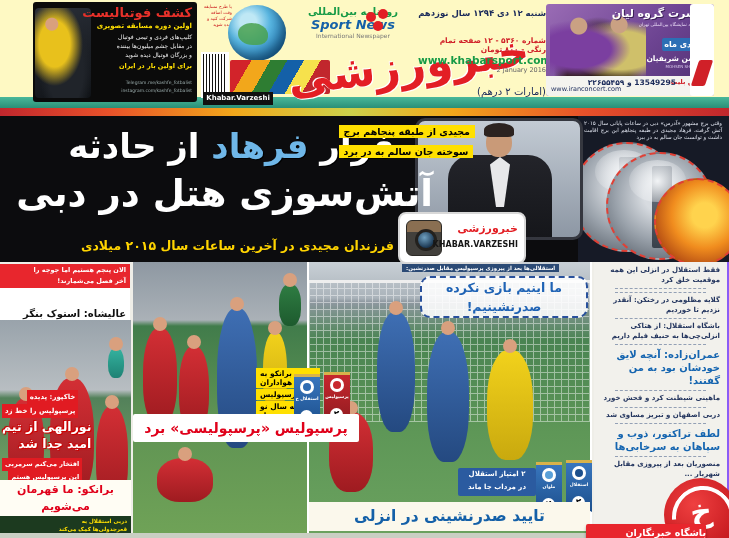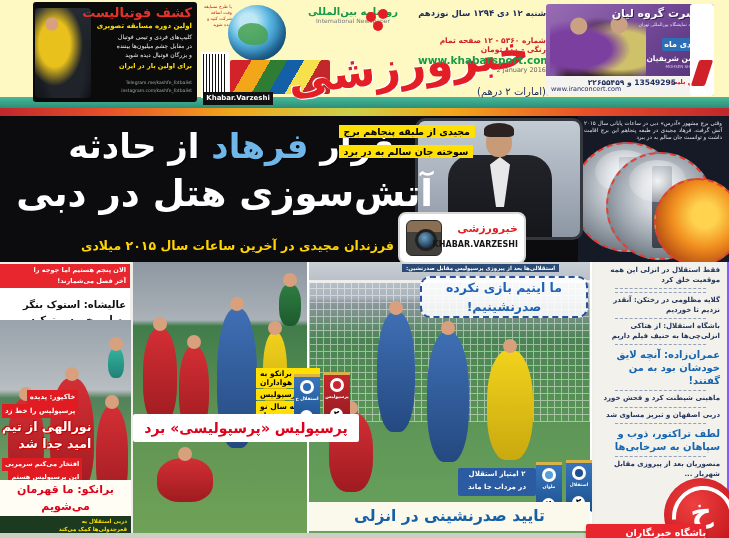--- a/index.html
+++ b/index.html
@@ -120,21 +120,21 @@
 
   
   #lower{left:0;top:262px;width:729px;height:271px;background:#efeee8;}
   .chip-red{display:inline-block;background:#e11b22;color:#fff;font-weight:bold;padding:1px 3px;}
   .chip-yel{display:inline-block;background:#ffe000;color:#000;font-weight:bold;padding:1px 4px;margin-bottom:1px;}
   .chip-blue{display:inline-block;background:#2b4a75;color:#fff;font-weight:bold;padding:1px 4px;}
 
   #note-red{left:0;top:2px;width:130px;height:24px;background:#e8262d;color:#fff;
     font-size:6.5px;font-weight:bold;line-height:11px;padding:1px 4px;box-sizing:border-box;}
   #alishah-box{left:0;top:26px;width:130px;height:32px;background:#fff;color:#101010;
-    font-size:10px;font-weight:900;line-height:15px;padding:9px 4px;box-sizing:border-box;}
+    font-size:10px;font-weight:900;line-height:15px;padding:18px 4px;box-sizing:border-box;}
   #photo-left{left:0;top:58px;width:131px;height:213px;overflow:hidden;
     background:linear-gradient(180deg,#99a3ab 0,#b8bec2 70px,#53815a 78px,#6a9a61 140px,#79a45e 213px);}
   .blob{position:absolute;border-radius:45% 45% 40% 40%;}
   .blob::before{content:"";position:absolute;left:50%;top:-11px;margin-left:-7px;width:14px;height:14px;
     border-radius:50%;background:#d9a07e;}
   .p-red{background:linear-gradient(180deg,#d32f35,#9e1b20);}
   .p-blue{background:linear-gradient(180deg,#3f6fb4,#244980);}
   .p-yellow{background:linear-gradient(180deg,#f2d21c,#c9a90e);}
   .p-green{background:linear-gradient(180deg,#2f7d43,#1d5a2e);}
   .p-teal{background:linear-gradient(180deg,#35b3a0,#1e8274);}
@@ -222,20 +222,21 @@
       <div>با طرح مسابقه وقت اضافه</div>
       <div>شرکت کنید و دیده شوید</div>
     </div>
     <div id="barcode" class="abs"></div>
     <div id="globe" class="abs"></div>
     <div id="collage" class="abs"></div>
     <div id="brand-label" class="abs">Khabar.Varzeshi</div>
 
     <div id="tagline" class="abs">
       <div class="fa">روزنامه بین‌المللی</div>
+      <div class="en">Sport News</div>
       <div class="en2">International Newspaper</div>
     </div>
 
     <div id="logo-dots" class="abs"></div>
     <div id="logo-text" class="abs">خبرورزشی</div>
 
     <div id="dateblock" class="abs">
       <div class="d1">شنبه ۱۲ دی ۱۳۹۴ سال نوزدهم</div>
       <div class="d2">شماره ۵۳۶۰ - ۱۲ صفحه تمام رنگی - ۸۰۰ تومان</div>
       <div class="d3">www.khabarsport.com</div>

